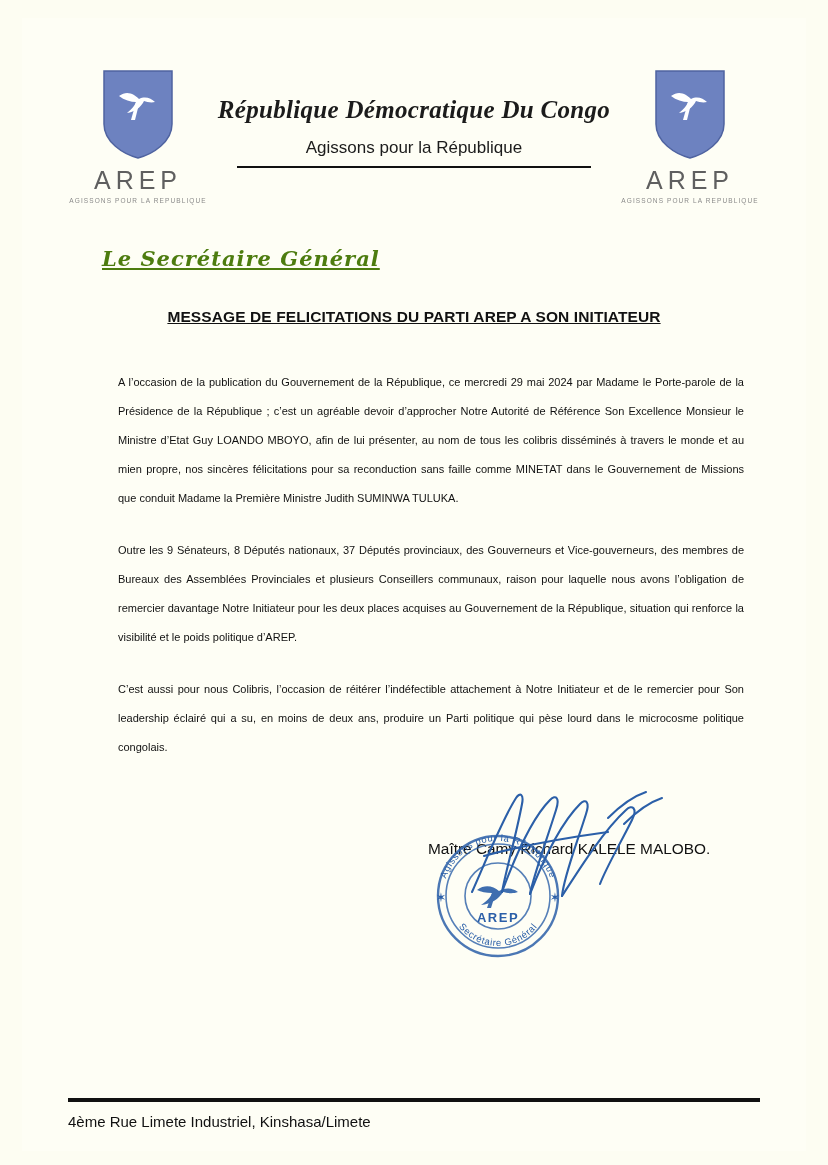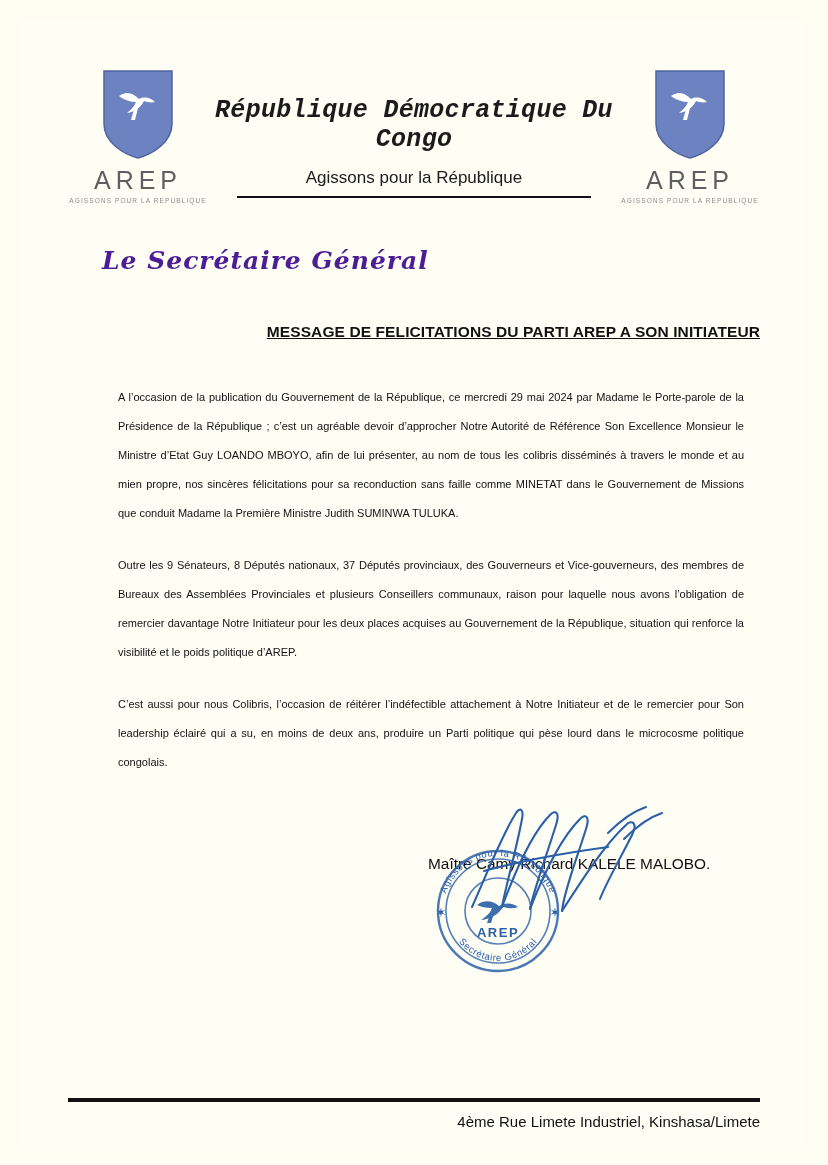--- a/index.html
+++ b/index.html
@@ -63,21 +63,21 @@
     letter-spacing: 1.1px;
     color: #8a8a8a;
     white-space: nowrap;
   }
   .title-block {
     flex: 1;
     text-align: center;
     padding-top: 28px;
   }
   .rdc-title {
-    font-family: Liberation Mono, monospace;
+    font-family: Liberation Serif, serif;
     font-style: italic;
     font-weight: bold;
     font-size: 25px;
     color: #1b1b1b;
     letter-spacing: 0.3px;
   }
   .slogan {
     margin-top: 14px;
     font-size: 17px;
     color: #1b1b1b;
@@ -88,27 +88,28 @@
     border-bottom: 2.5px solid #111;
   }
 
   
   .sg-line {
     margin-top: 42px;
     margin-left: 34px;
     font-family: "DejaVu Serif", serif;
     font-weight: bold;
     font-style: italic;
-    font-size: 25px;
+    font-size: 21px;
     letter-spacing: 1px;
-    color: #4c1d95;
+    color: #4d7c0f;
+    text-decoration: underline;
   }
   .doc-title {
-    margin-top: 48px;
-    text-align: right;
+    margin-top: 37px;
+    text-align: center;
     font-size: 15.5px;
     font-weight: bold;
     text-decoration: underline;
     color: #111;
     letter-spacing: 0.1px;
   }
   .content {
     margin-top: 42px;
     padding: 0 16px 0 50px;
   }
@@ -150,21 +151,21 @@
     width: 150px;
     height: 150px;
   }
 
   
   .footer {
     position: absolute;
     left: 46px;
     right: 46px;
     bottom: 18px;
-    text-align: right;
+    text-align: left;
     margin-top: 24px;
   }
   .footer-rule {
     border-bottom: 4px solid #111;
     margin-bottom: 9px;
   }
   .footer-line {
     font-size: 15px;
     color: #111;
     line-height: 22px;

